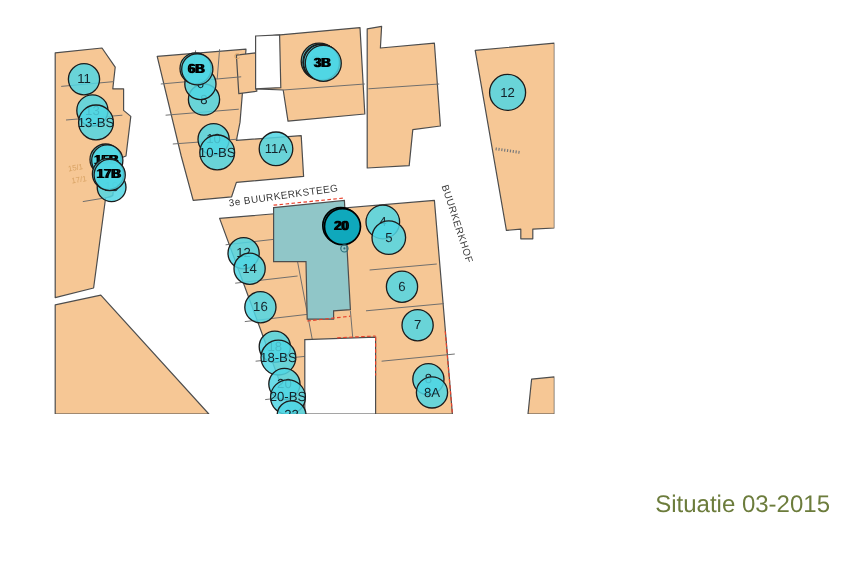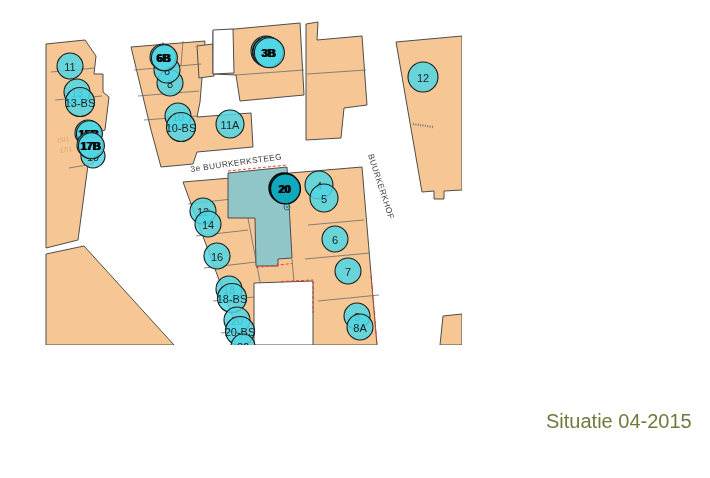--- a/index.html
+++ b/index.html
@@ -222,14 +222,14 @@
           <text x="240.3" y="178.5" class="ml b">20</text>
         </g>
       </g>
 
     <g>
       <circle class="tiny" cx="242" cy="197" r="3"></circle>
       <circle cx="242" cy="197" r="0.9" fill="#2a6e7a"></circle>
     </g>
   </svg>
 
-  <div id="title">Situatie 04-2015</div>
+  <div id="title">Situatie 03-2015</div>
 </div>
 
 </body></html>

